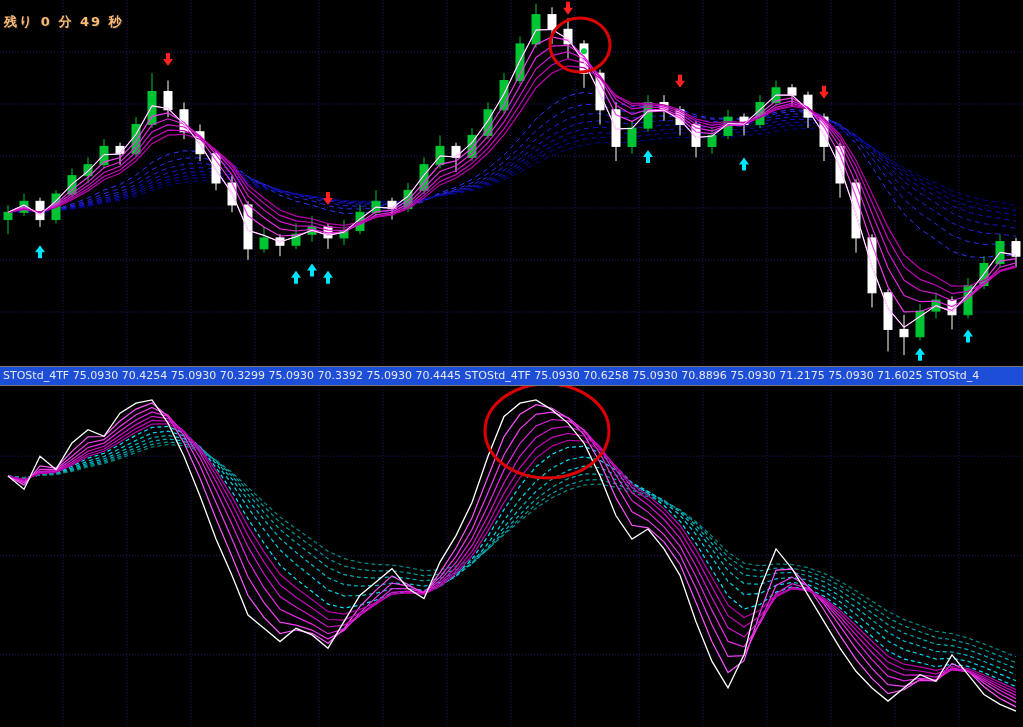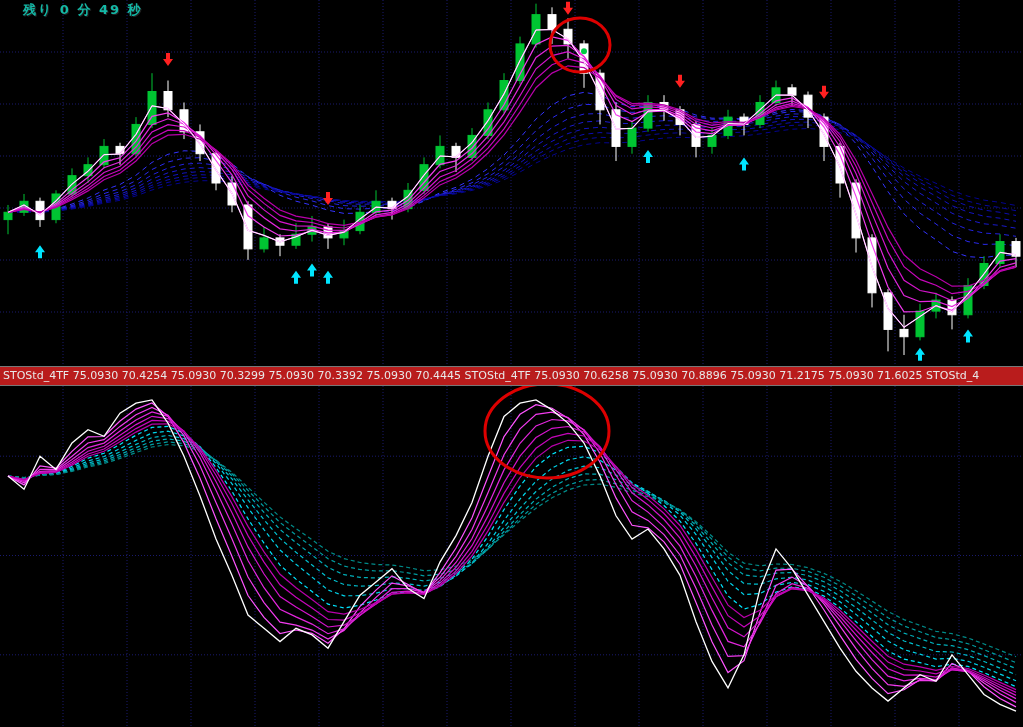--- a/index.html
+++ b/index.html
@@ -5,28 +5,27 @@
   html,body{margin:0;padding:0;background:#222;}
   .screen{
     position:relative;width:1023px;height:727px;background:#000;
     overflow:hidden;font-family:"DejaVu Sans",sans-serif;
   }
   .panel{position:relative;width:1023px;background:#000;}
   .panel.main{height:366px;}
   .panel.sub{height:341px;}
   .panel svg{display:block;}
   .timer{
-    position:absolute;top:1px;left:4px;
-    color:#14b8a6;font-weight:bold;font-size:13px;letter-spacing:2px;
+    position:absolute;top:13px;left:4px;
+    color:#fdba74;font-weight:bold;font-size:13px;letter-spacing:2px;
     text-shadow:1px 1px 0 #222;
     font-family:"DejaVu Sans",sans-serif;
-    margin-left:19px;
   }
   .label-bar{
-    box-sizing:border-box;height:20px;width:1023px;background:#b91c1c;
+    box-sizing:border-box;height:20px;width:1023px;background:#1d4ed8;
     border-top:1px solid #787878;border-bottom:1px solid #787878;
     color:#e8e8e8;font-size:11px;line-height:18px;white-space:nowrap;
     overflow:hidden;padding-left:3px;
     font-family:"DejaVu Sans",sans-serif;
   }
 </style>
 </head>
 <body>
 
 <div class="screen">

